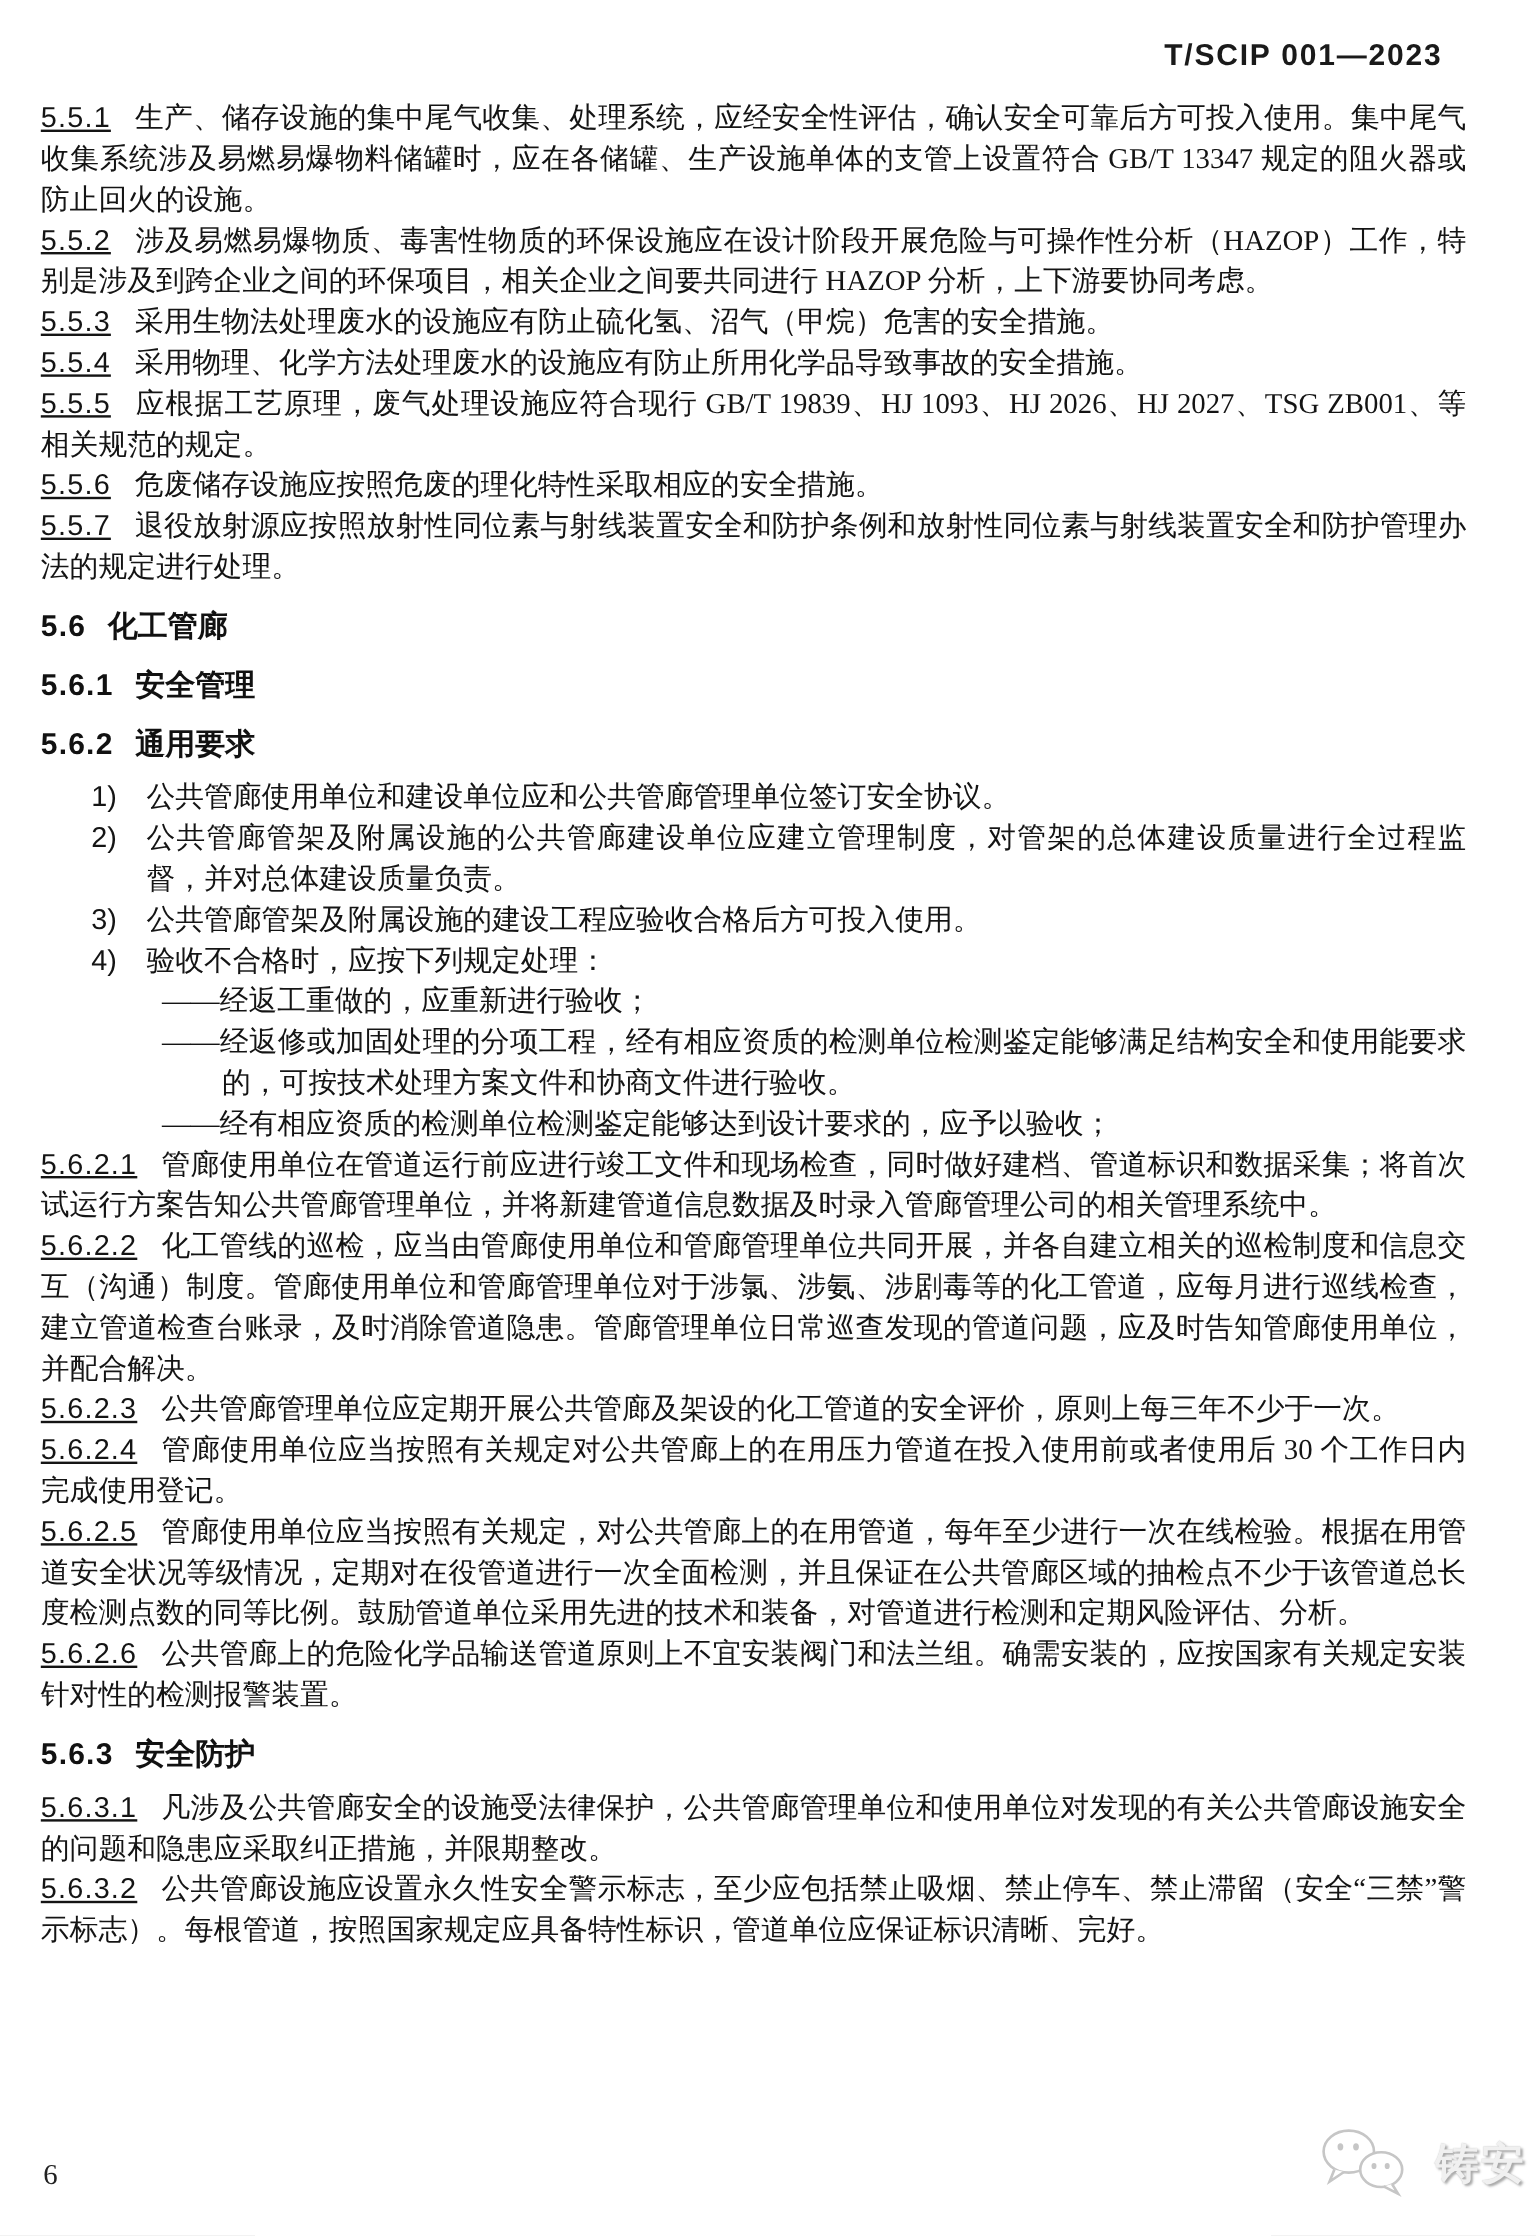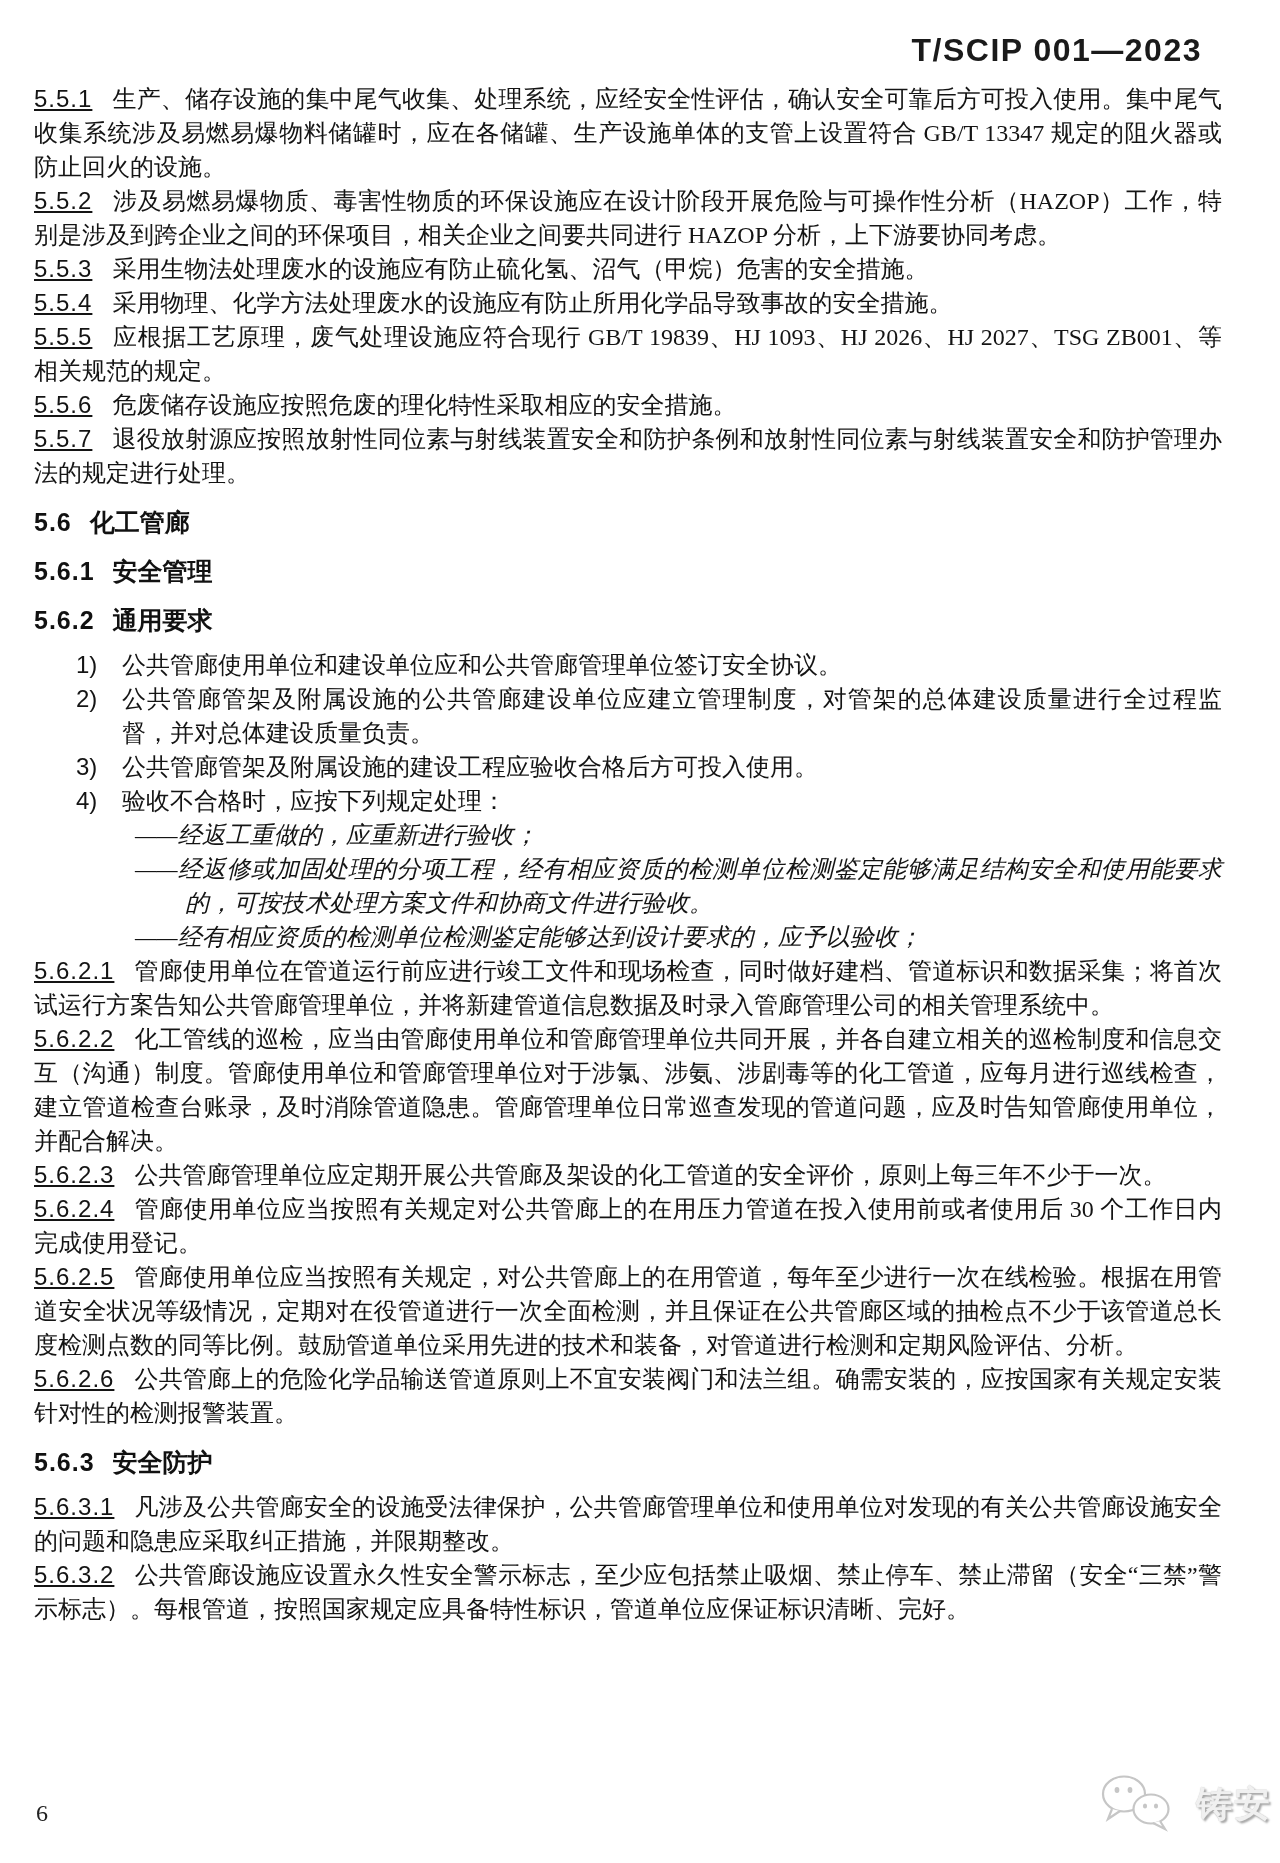--- a/index.html
+++ b/index.html
@@ -10,21 +10,21 @@
     background:#ffffff;
     color:#141414;
     font-family:"Liberation Serif", serif;
     overflow:hidden;
   }
   .doc-header {
     position:absolute;
     top:32px; right:78px;
     font-family:"Liberation Sans", sans-serif;
     font-weight:700;
-    font-size:32px;
+    font-size:25px;
     letter-spacing:1.5px;
     color:#1a1a1a;
   }
   .content {
     position:absolute;
     top:82px; left:34px;
     width:1188px;
   }
   .clause {
     margin:0;
@@ -59,21 +59,20 @@
     font-family:"Liberation Sans", sans-serif;
   }
   .li .li-text { flex:1; text-align:justify; }
   .dash {
     margin:0;
     padding-left:151px;
     text-indent:-50px;
     font-size:24px;
     line-height:34px;
     text-align:justify;
-    font-style:italic;
   }
   .page-number {
     position:absolute;
     left:36px; bottom:36px;
     font-size:24px;
     font-family:"Liberation Serif", serif;
     color:#222;
   }
   .watermark {
     position:absolute;

